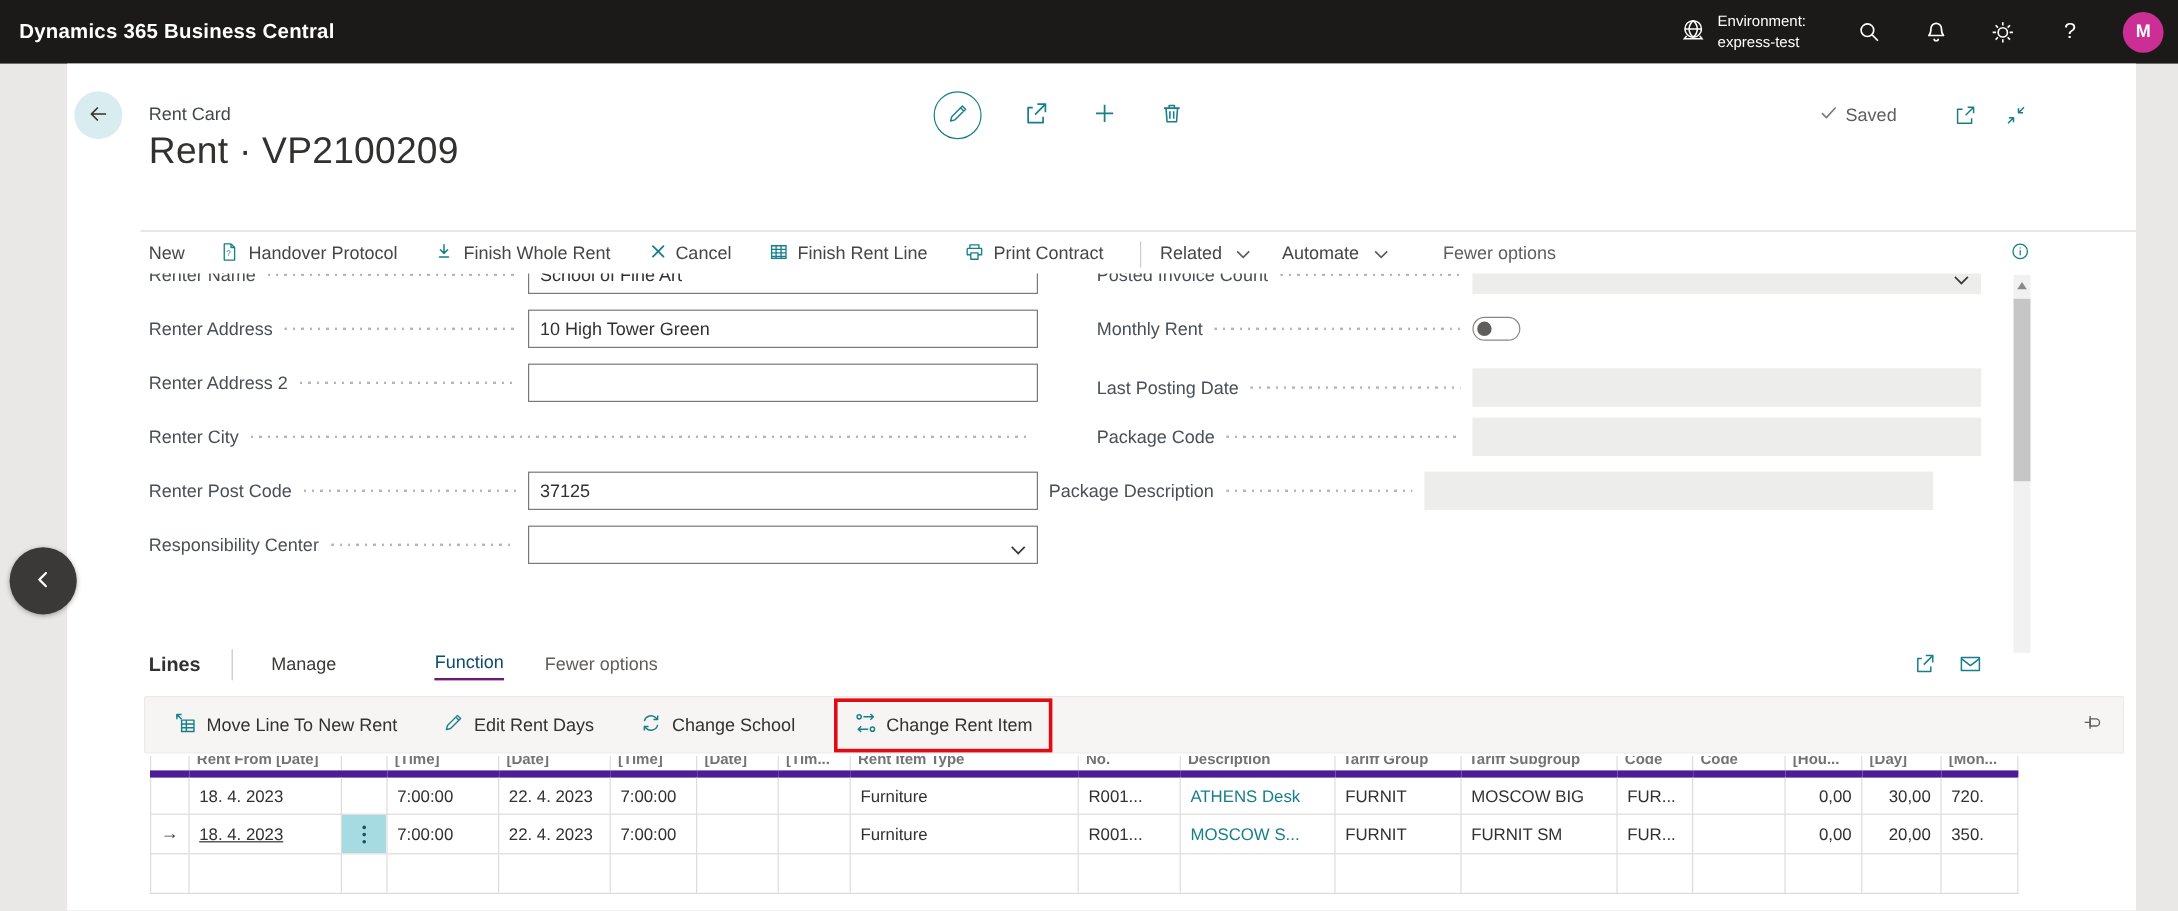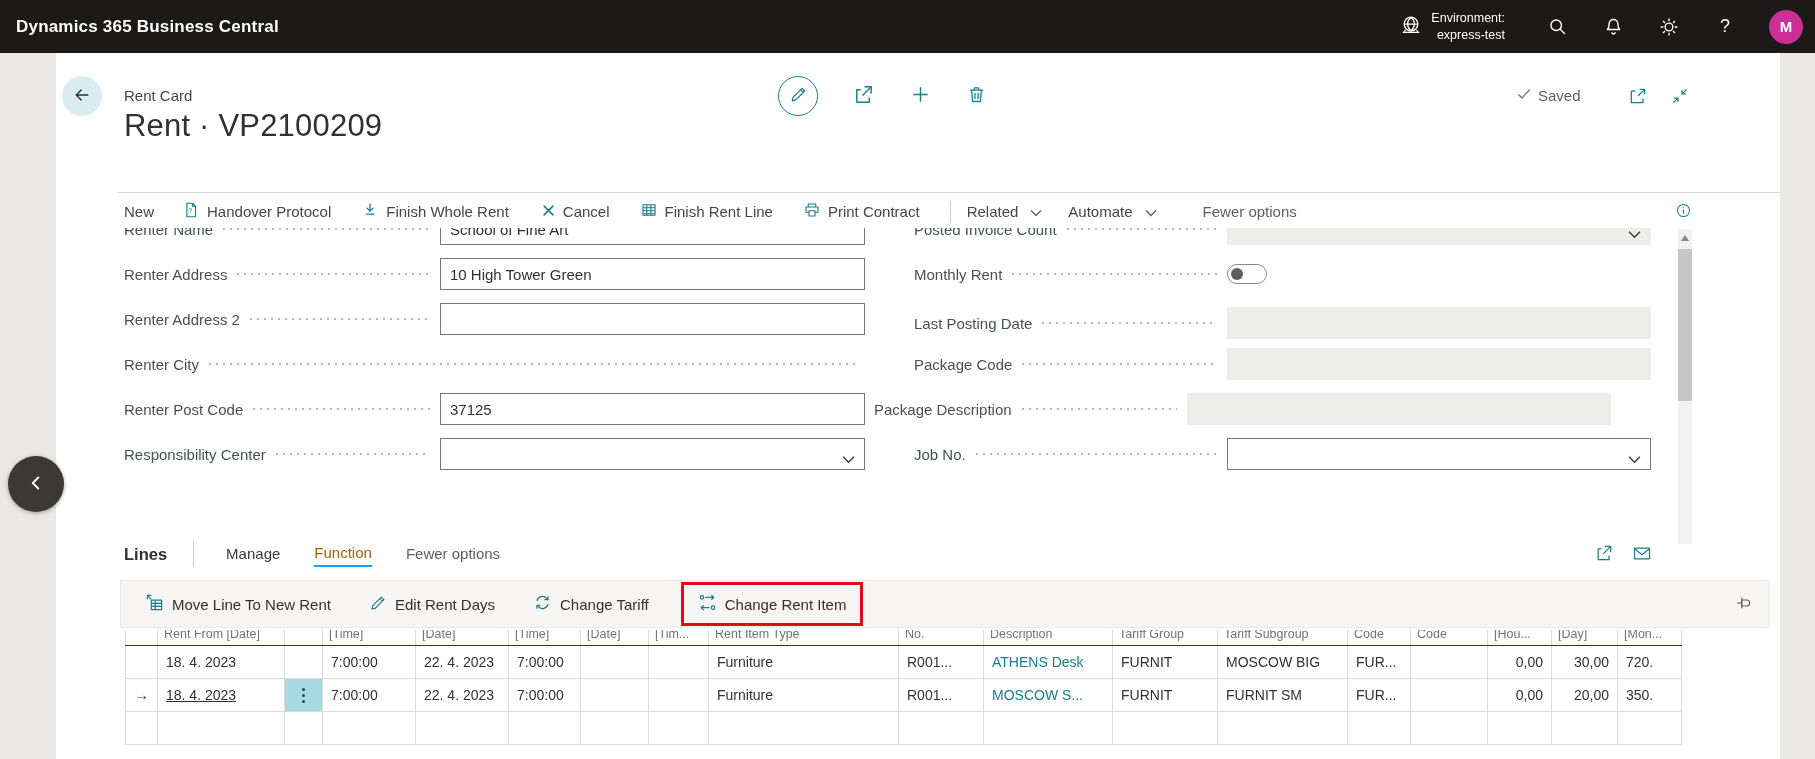--- a/index.html
+++ b/index.html
@@ -9,21 +9,21 @@
 
   
   .topbar{position:absolute;left:0;top:0;width:1815px;height:53px;background:#1b1a19;color:#fff;}
   .tb-title{position:absolute;left:16px;top:0;height:53px;display:flex;align-items:center;
             font-size:17px;font-weight:700;letter-spacing:.2px;}
   .tb-right{position:absolute;right:0;top:0;height:53px;display:flex;align-items:center;}
   .tb-btn{background:none;border:none;color:#fff;padding:0;margin:0 15px;cursor:pointer;
           display:flex;align-items:center;justify-content:center;width:26px;height:40px;}
   .env-btn{background:none;border:none;color:#fff;display:flex;align-items:center;gap:9px;
            margin-right:18px;cursor:pointer;}
-  .env-txt{text-align:right;font-size:12.5px;line-height:1.3;font-family:inherit;}
+  .env-txt{text-align:left;font-size:12.5px;line-height:1.3;font-family:inherit;}
   .avatar{width:34px;height:34px;border-radius:50%;border:none;color:#fff;font-weight:700;
           font-size:15px;margin:0 12px 0 16px;cursor:pointer;display:flex;align-items:center;justify-content:center;}
   .qmark{font-size:18px;font-weight:400;}
 
   
   .panel{position:absolute;left:56px;top:53px;width:1724px;height:706px;background:#fff;}
 
   .back-circle{position:absolute;left:6px;top:23px;width:40px;height:40px;border-radius:50%;
                background:#d9edf0;border:none;display:flex;align-items:center;justify-content:center;cursor:pointer;}
   .page-type{position:absolute;left:68px;top:34px;font-size:15px;color:#41484d;}
@@ -71,37 +71,37 @@
   .vs-up{position:absolute;left:3px;top:6px;width:0;height:0;
          border-left:4px solid transparent;border-right:4px solid transparent;border-bottom:6px solid #8a8a8a;}
   .vs-thumb{position:absolute;left:0;top:20px;width:14px;height:152px;background:#c6c6c6;}
 
   
   .lines-head{position:absolute;left:68px;top:486px;display:flex;align-items:center;height:30px;}
   .lines-title{font-size:16.5px;font-weight:700;color:#323130;}
   .lh-sep{width:1px;height:26px;background:#c8c8c8;margin:0 32px 0 26px;}
   .ltab{background:none;border:none;font-size:15px;color:#3b3a39;margin-right:34px;cursor:pointer;
         font-family:inherit;padding:2px 0 4px;}
-  .ltab.active{color:#a16207;border-bottom:2px solid #0ea5e9;}
+  .ltab.active{color:#0c4a6e;border-bottom:2px solid #701a75;margin-left:48px;}
   .ltab.muted{color:#605e5c;}
   .lines-hicons{position:absolute;left:1538px;top:490px;display:flex;gap:18px;}
 
   .lines-toolbar{position:absolute;left:64px;top:527px;width:1650px;height:48px;background:#f6f5f4;
                  border:1px solid #ebeae9;border-radius:2px;display:flex;align-items:center;padding-left:24px;}
   .lt-btn{display:flex;align-items:center;gap:8px;background:none;border:none;font-size:15px;color:#323130;
           cursor:pointer;font-family:inherit;white-space:nowrap;margin-right:38px;padding:0;}
   .red-wrap{border:3px solid #e00b14;padding:8px 14px;margin-left:-6px;display:flex;align-items:center;background:transparent;}
   .red-wrap .lt-btn{margin-right:0;}
   .pin-btn{margin-left:auto;margin-right:16px;}
 
   
   .ltable{position:absolute;left:69px;top:577px;border-collapse:collapse;table-layout:fixed;
           font-size:14px;color:#323130;background:#fff;}
   .ltable td{border:1px solid #dedcda;padding:0 8px;white-space:nowrap;overflow:hidden;}
-  .ltable tr.thr td{height:15px;border-top:none;border-bottom:1px solid #4c1d95;padding:0 6px;}
+  .ltable tr.thr td{height:15px;border-top:none;border-bottom:6px solid #4c1d95;padding:0 6px;font-weight:bold;}
   .clipH{display:block;margin-top:-6px;color:#737373;font-size:12.5px;white-space:nowrap;}
   .ltable tr.dtr td{height:33px;}
   .num{text-align:right;margin-top:29px;}
   .lnk{color:#167f8a;cursor:pointer;}
   .ucell{text-decoration:underline;}
   .kebab{background:#a7dbe2;text-align:center;padding:0;}
   .dotstack{display:inline-block;width:3px;height:3px;border-radius:50%;background:#17535c;
             box-shadow:0 -6px 0 #17535c,0 6px 0 #17535c;vertical-align:middle;}
   .rowarrow{color:#3b3a39;font-size:15px;}
   .selcell{padding:0 4px;text-align:center;}
@@ -398,32 +398,20 @@
     </div>
 
     <div class="frow fl" style="left:818px;top:339px;width:737px">
       <span class="flabel">Package Description</span>
       <span class="leader"></span>
       <span class="slot slotR">
           <span class="gfield" style="display:block"></span>
         </span>
     </div>
 
-    <div class="frow fl" style="left:858px;top:384px;width:737px">
-      <span class="flabel">Job No.</span>
-      <span class="leader"></span>
-      <span class="slot slotR">
-        <input class="tinput" value="" style="">
-        <span class="selchev">
-          <svg width="13" height="9" viewBox="0 0 12 8" fill="none" stroke="currentColor" stroke-width="1.3">
-              <path d="M1 1.5l5 5 5-5"></path>
-            </svg>
-        </span>
-      </span>
-    </div>
 
     <div class="vscroll">
       <span class="vs-up"></span>
       <span class="vs-thumb"></span>
     </div>
 
     <div class="lines-head">
       <span class="lines-title">Lines</span>
       <span class="lh-sep"></span>
       <button class="ltab">Manage</button>
@@ -471,21 +459,21 @@
       </button>
       <button class="lt-btn">
         <span class="tic">
           <svg width="19" height="19" viewBox="0 0 24 24" fill="none" stroke="currentColor" stroke-width="1.5" stroke-linejoin="round">
             <path d="M5 10a7.2 7.2 0 0 1 12.4-3.2L19 8.4"></path>
               <path d="M19 4v4.4h-4.4"></path>
             <path d="M19 14a7.2 7.2 0 0 1-12.4 3.2L5 15.6"></path>
               <path d="M5 20v-4.4h4.4"></path>
           </svg>
         </span>
-        <span>Change Tariff</span>
+        <span>Change School</span>
       </button>
       <div class="red-wrap">
         <button class="lt-btn">
           <span class="tic">
             <svg width="19" height="19" viewBox="0 0 24 24" fill="none" stroke="currentColor" stroke-width="1.5" stroke-linejoin="round">
               <circle cx="5" cy="5.5" r="2.2"></circle>
                 <circle cx="19" cy="18.5" r="2.2"></circle>
               <path d="M9.5 5.5H20M16.8 2.5l3.2 3-3.2 3"></path>
                 <path d="M14.5 18.5H4M7.2 15.5l-3.2 3 3.2 3"></path>
             </svg>

